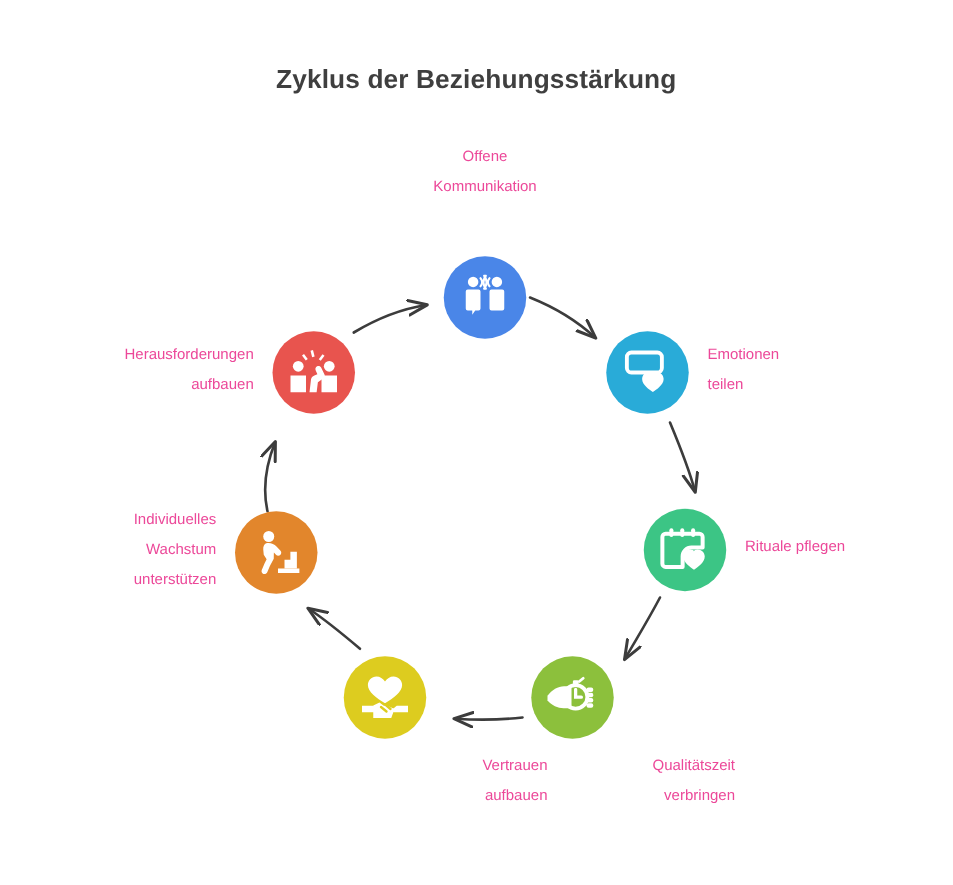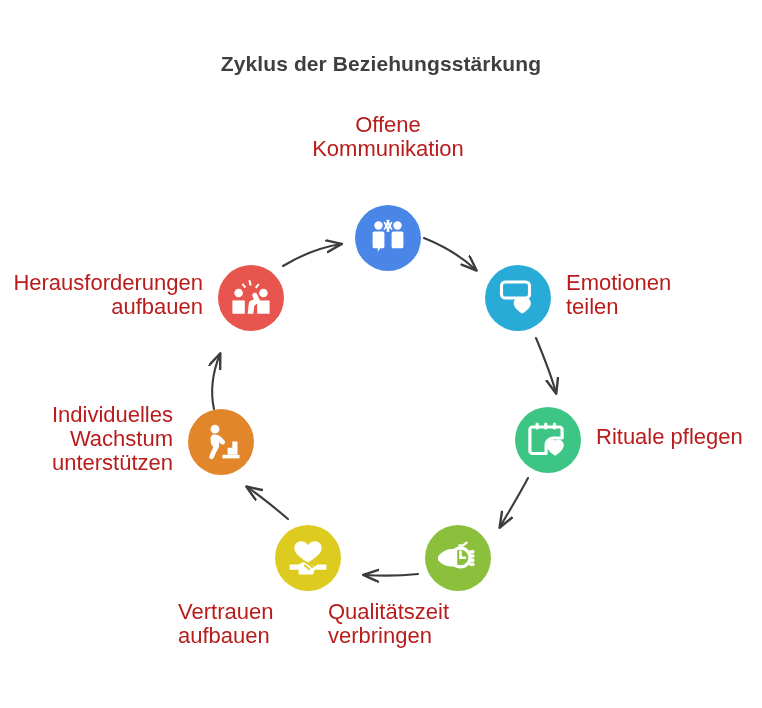--- a/index.html
+++ b/index.html
@@ -53,36 +53,36 @@
     top: -33px;
     display: flex;
     align-items: center;
     justify-content: center;
   }
   .node-icon svg {
     display: block;
   }
   .node-label {
     position: absolute;
-    font-size: 22px;
+    font-size: 12px;
     line-height: 24px;
-    color: #b91c1c;
+    color: #ec4899;
     white-space: pre-line;
   }
   .lbl-above {
     left: -130px;
     top: -125px;
     width: 260px;
     text-align: center;
   }
   .lbl-below {
     left: -130px;
     top: 42px;
     width: 260px;
-    text-align: left;
+    text-align: right;
   }
   .lbl-right {
     left: 48px;
     top: -27px;
     width: 200px;
     text-align: left;
   }
   .lbl-right-1 {
     left: 48px;
     top: -15px;

